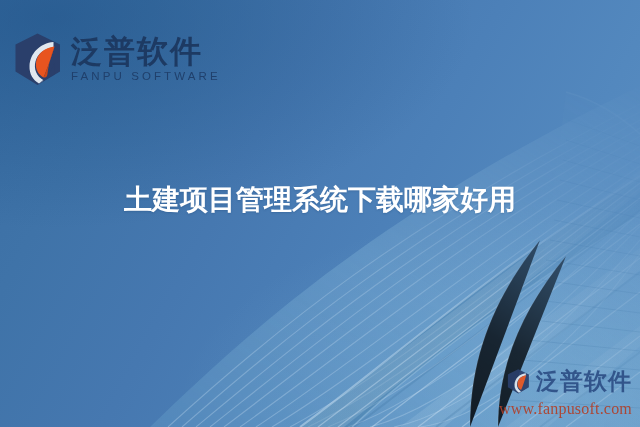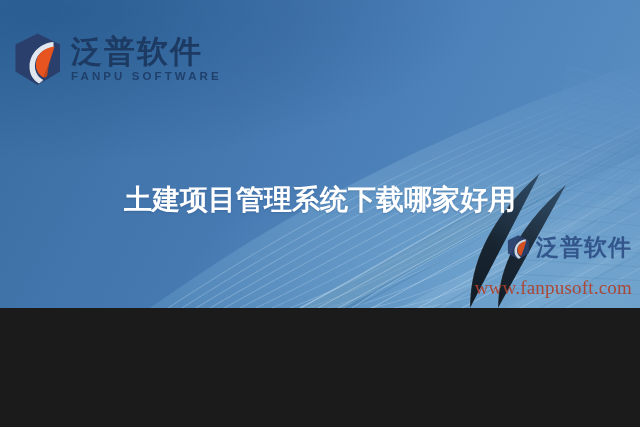--- a/index.html
+++ b/index.html
@@ -1,20 +1,20 @@
 <!DOCTYPE html>
 <html><head>
 <meta charset="utf-8">
 <style>
   html,body{margin:0;padding:0;background:#1b1b1b;}
   *{box-sizing:border-box;}
 
   #banner{
     position:relative;
-    width:640px;height:308px;
+    width:640px;height:427px;
     overflow:hidden;
     font-family:"Liberation Sans","DejaVu Sans",sans-serif;
     background:
       linear-gradient(118deg,#3a6ea3 0%, #3f73a8 18%, #4678b0 38%, #4c80b8 58%, #5388be 76%, #5a8ec2 92%, #5e92c5 100%);
   }
 
   
   .sky-wash{
     position:absolute;inset:0;
     background:
@@ -39,21 +39,21 @@
   .brand-mark svg{display:block;width:100%;height:100%;}
   .brand-words{display:flex;flex-direction:column;line-height:1;}
   .brand-cn{
     font-size:31px;font-weight:700;color:#1d3a63;
     letter-spacing:2px;
     font-family:"DejaVu Sans","Liberation Sans",sans-serif;
     white-space:nowrap;
   }
   .brand-en{
     margin-top:4px;
-    font-size:11.5px;font-weight:700;color:#20406c;
+    font-size:11.5px;font-weight:400;color:#20406c;
     letter-spacing:3.1px;white-space:nowrap;text-align:right;
   }
 
   
   .headline{
     position:absolute;left:0;right:0;top:181px;
     text-align:center;
     font-family:"DejaVu Sans","Liberation Sans",sans-serif;
     font-size:28px;font-weight:700;color:#ffffff;
     letter-spacing:0px;
@@ -70,22 +70,22 @@
   .wm-row{display:flex;align-items:center;gap:4px;}
   .wm-mark{width:27px;height:25px;flex:0 0 auto;}
   .wm-mark svg{display:block;width:100%;height:100%;}
   .wm-cn{
     font-size:23px;font-weight:700;color:#2d4f86;
     letter-spacing:1px;line-height:1;
     font-family:"DejaVu Sans","Liberation Sans",sans-serif;
     white-space:nowrap;
   }
   .wm-url{
-    margin-top:17px;
-    font-size:19px;font-weight:400;color:#b0402a;
+    margin-top:6px;
+    font-size:16px;font-weight:400;color:#b0402a;
     letter-spacing:.2px;white-space:nowrap;
     font-family:"Liberation Serif","DejaVu Serif",serif;
   }
 </style>
 </head>
 <body>
 
 <div id="banner">
 
   <div class="sky-wash"></div>

